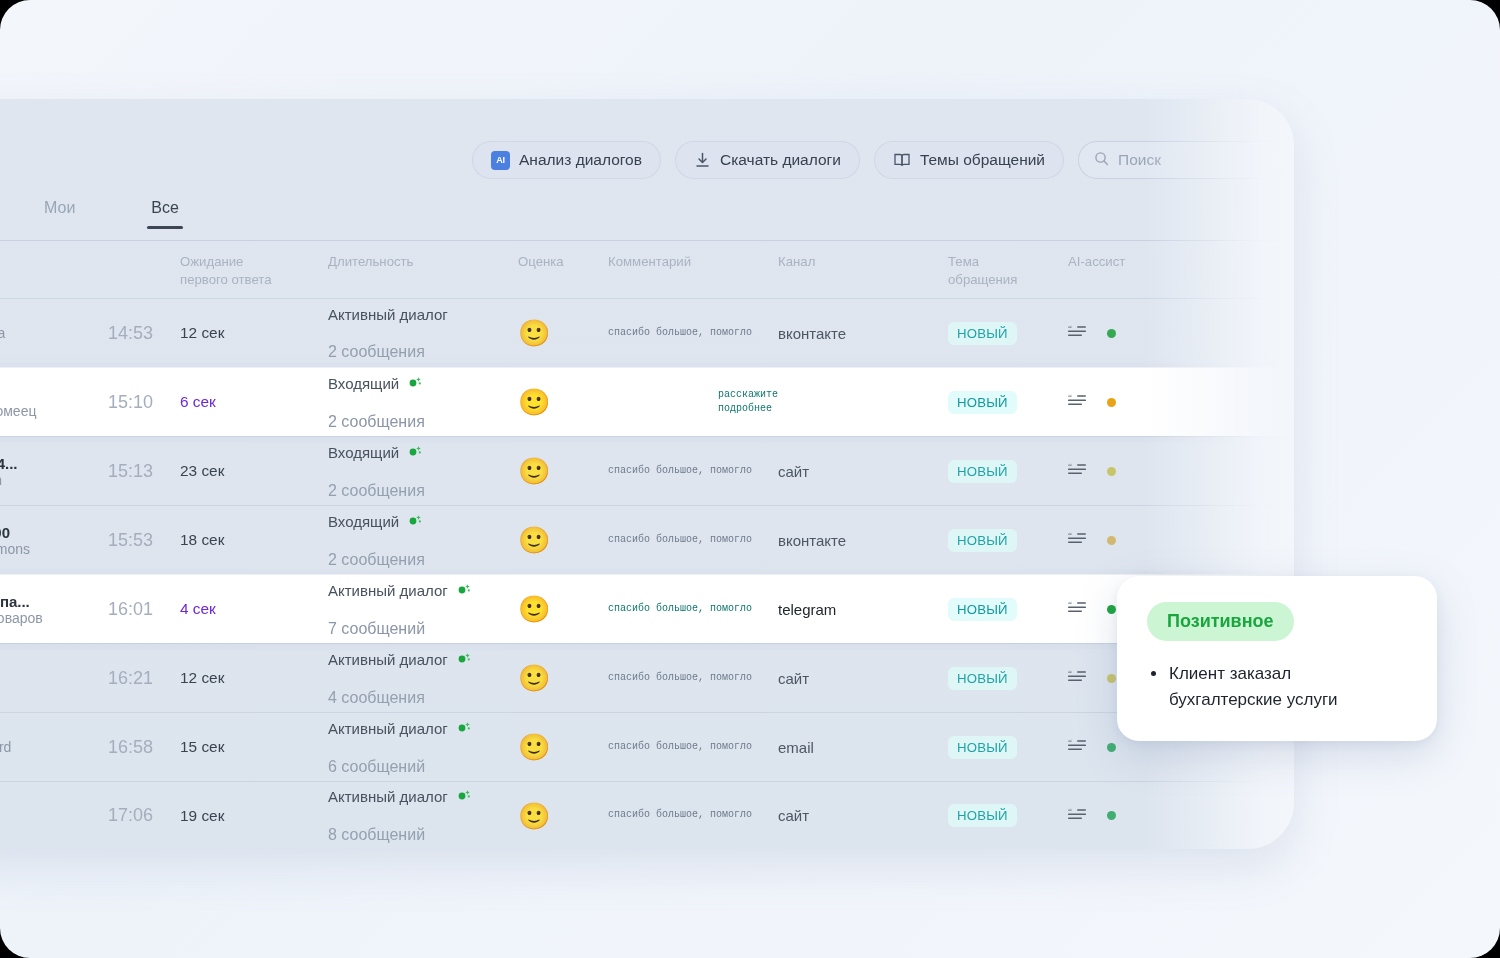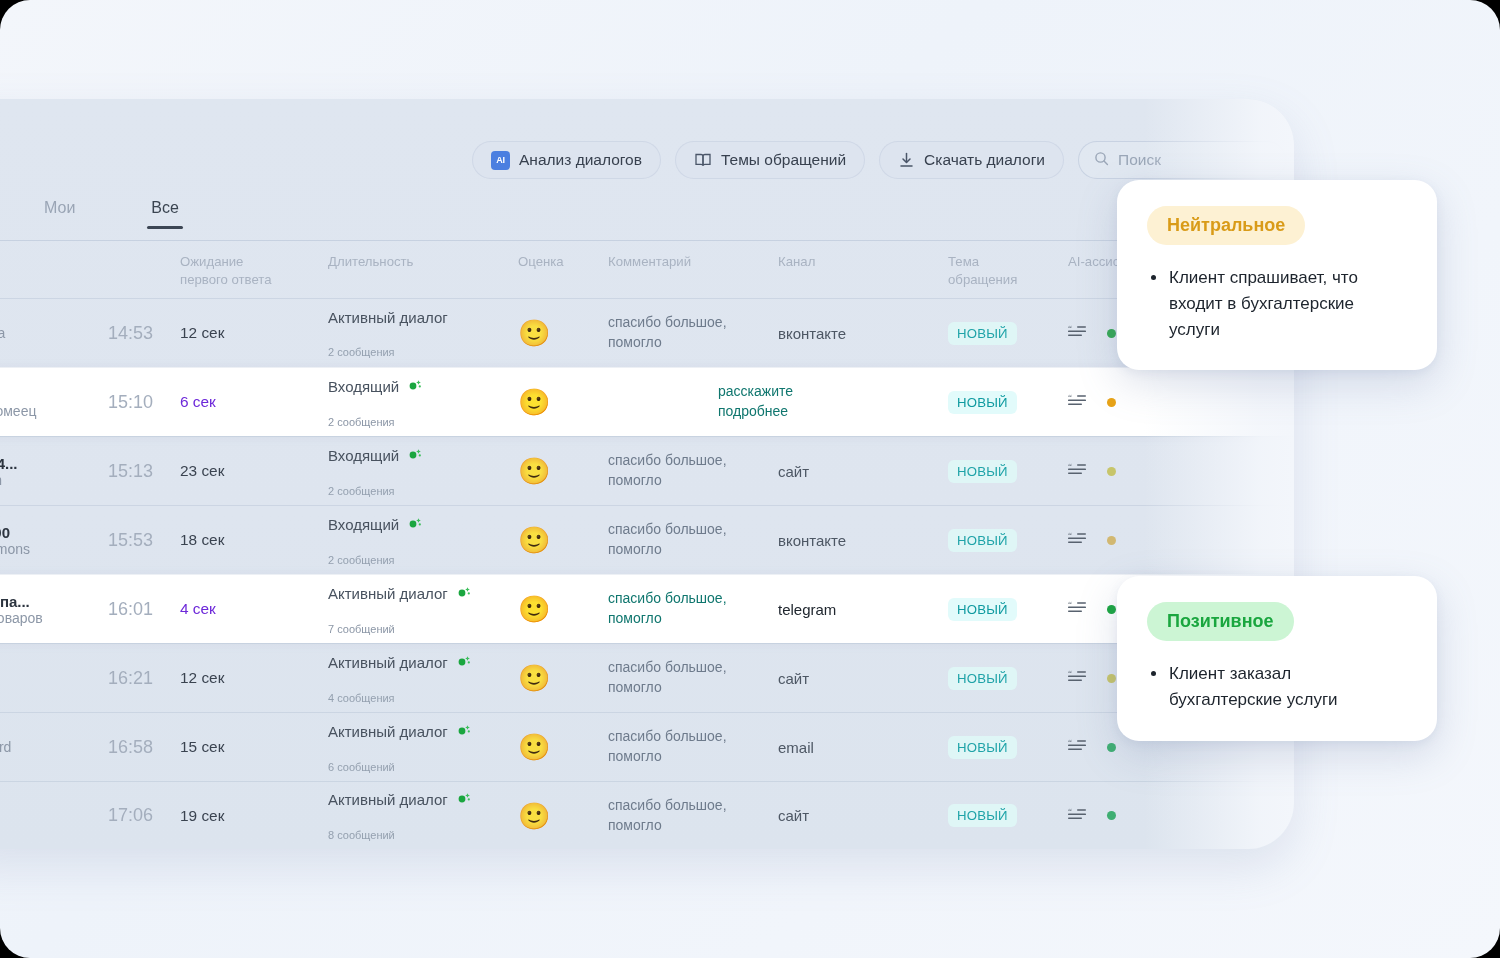--- a/index.html
+++ b/index.html
@@ -204,32 +204,32 @@
   .time { color: #a4aebd; font-size: 18px; }
   .dur  { color: #3a4350; font-size: 15.4px; }
   .d-title {
     font-size: 15px;
     color: #48525f;
     display: flex;
     align-items: center;
     gap: 8px;
     white-space: nowrap;
   }
-  .sub { font-size: 11px; color: #94a0af; margin-top: 20px; }
+  .sub { font-size: 16px; color: #94a0af; margin-top: 20px; }
 
   .sparkle { flex: none; }
 
   .emoji {
     font-size: 26px;
     line-height: 1;
     filter: saturate(0.9);
   }
   .row.hl .emoji { filter: none; }
 
-  .cmt { font-size: 14px; line-height: 1.42; color: #6e7b8c; }
+  .cmt { font-size: 10px; line-height: 1.42; color: #6e7b8c; font-family: Liberation Mono, monospace; }
   .row.hl .cmt { color: #0f766e; }
   .cmt.shift { padding-left: 110px; color: #3d4652; }
 
   .chan { font-size: 15px; color: #4d5764; }
   .row.hl .chan { color: #20272f; }
 
   .badge {
     display: inline-block;
     padding: 4px 9px;
     border-radius: 6px;
@@ -294,37 +294,37 @@
 
     <div class="toolbar">
 
       <button class="tbtn">
         <span class="ai-chip">AI</span>
         <span>Анализ диалогов</span>
       </button>
 
       <button class="tbtn">
         <span>
-          <svg width="18" height="18" viewBox="0 0 18 18" fill="none" stroke="#4a5568" stroke-width="1.3">
-            <path d="M2 3.5h5.2c.9 0 1.6.6 1.8 1.4v9.6c-.3-.7-1-1.2-1.8-1.2H2z"></path>
-            <path d="M16 3.5h-5.2c-.9 0-1.6.6-1.8 1.4v9.6c.3-.7 1-1.2 1.8-1.2H16z"></path>
-          </svg>
-        </span>
-        <span>Темы обращений</span>
-      </button>
-
-      <button class="tbtn">
-        <span>
           <svg width="17" height="18" viewBox="0 0 17 18" fill="none" stroke="#4a5568" stroke-width="1.5" stroke-linecap="round" stroke-linejoin="round">
             <path d="M8.5 2.5v8.5"></path>
               <path d="M5 8l3.5 3.5L12 8"></path>
               <path d="M3 15h11"></path>
           </svg>
         </span>
         <span>Скачать диалоги</span>
+      </button>
+
+      <button class="tbtn">
+        <span>
+          <svg width="18" height="18" viewBox="0 0 18 18" fill="none" stroke="#4a5568" stroke-width="1.3">
+            <path d="M2 3.5h5.2c.9 0 1.6.6 1.8 1.4v9.6c-.3-.7-1-1.2-1.8-1.2H2z"></path>
+            <path d="M16 3.5h-5.2c-.9 0-1.6.6-1.8 1.4v9.6c.3-.7 1-1.2 1.8-1.2H16z"></path>
+          </svg>
+        </span>
+        <span>Темы обращений</span>
       </button>
 
       <div class="search-box">
         <span>
           <svg width="15" height="15" viewBox="0 0 15 15" fill="none" stroke="#9aa6b7" stroke-width="1.4">
             <circle cx="6.5" cy="6.5" r="4.6"></circle>
               <path d="M10 10l3.4 3.4" stroke-linecap="round"></path>
           </svg>
         </span>
         <span class="ph">Поиск</span>
@@ -639,26 +639,20 @@
                 <span class="dot" style="background:#3fae72"></span>
               </span>
             </div>
           </div>
         </div>
     </div>
 
     <div class="panel-fade"></div>
   </div>
 
-  <div class="card card-a">
-    <span class="pill neutral">Нейтральное</span>
-    <ul>
-      <li>Клиент спрашивает, что входит в бухгалтерские услуги</li>
-    </ul>
-  </div>
 
   <div class="card card-b">
     <span class="pill positive">Позитивное</span>
     <ul>
       <li>Клиент заказал бухгалтерские услуги</li>
     </ul>
   </div>
 
 </div>
 

